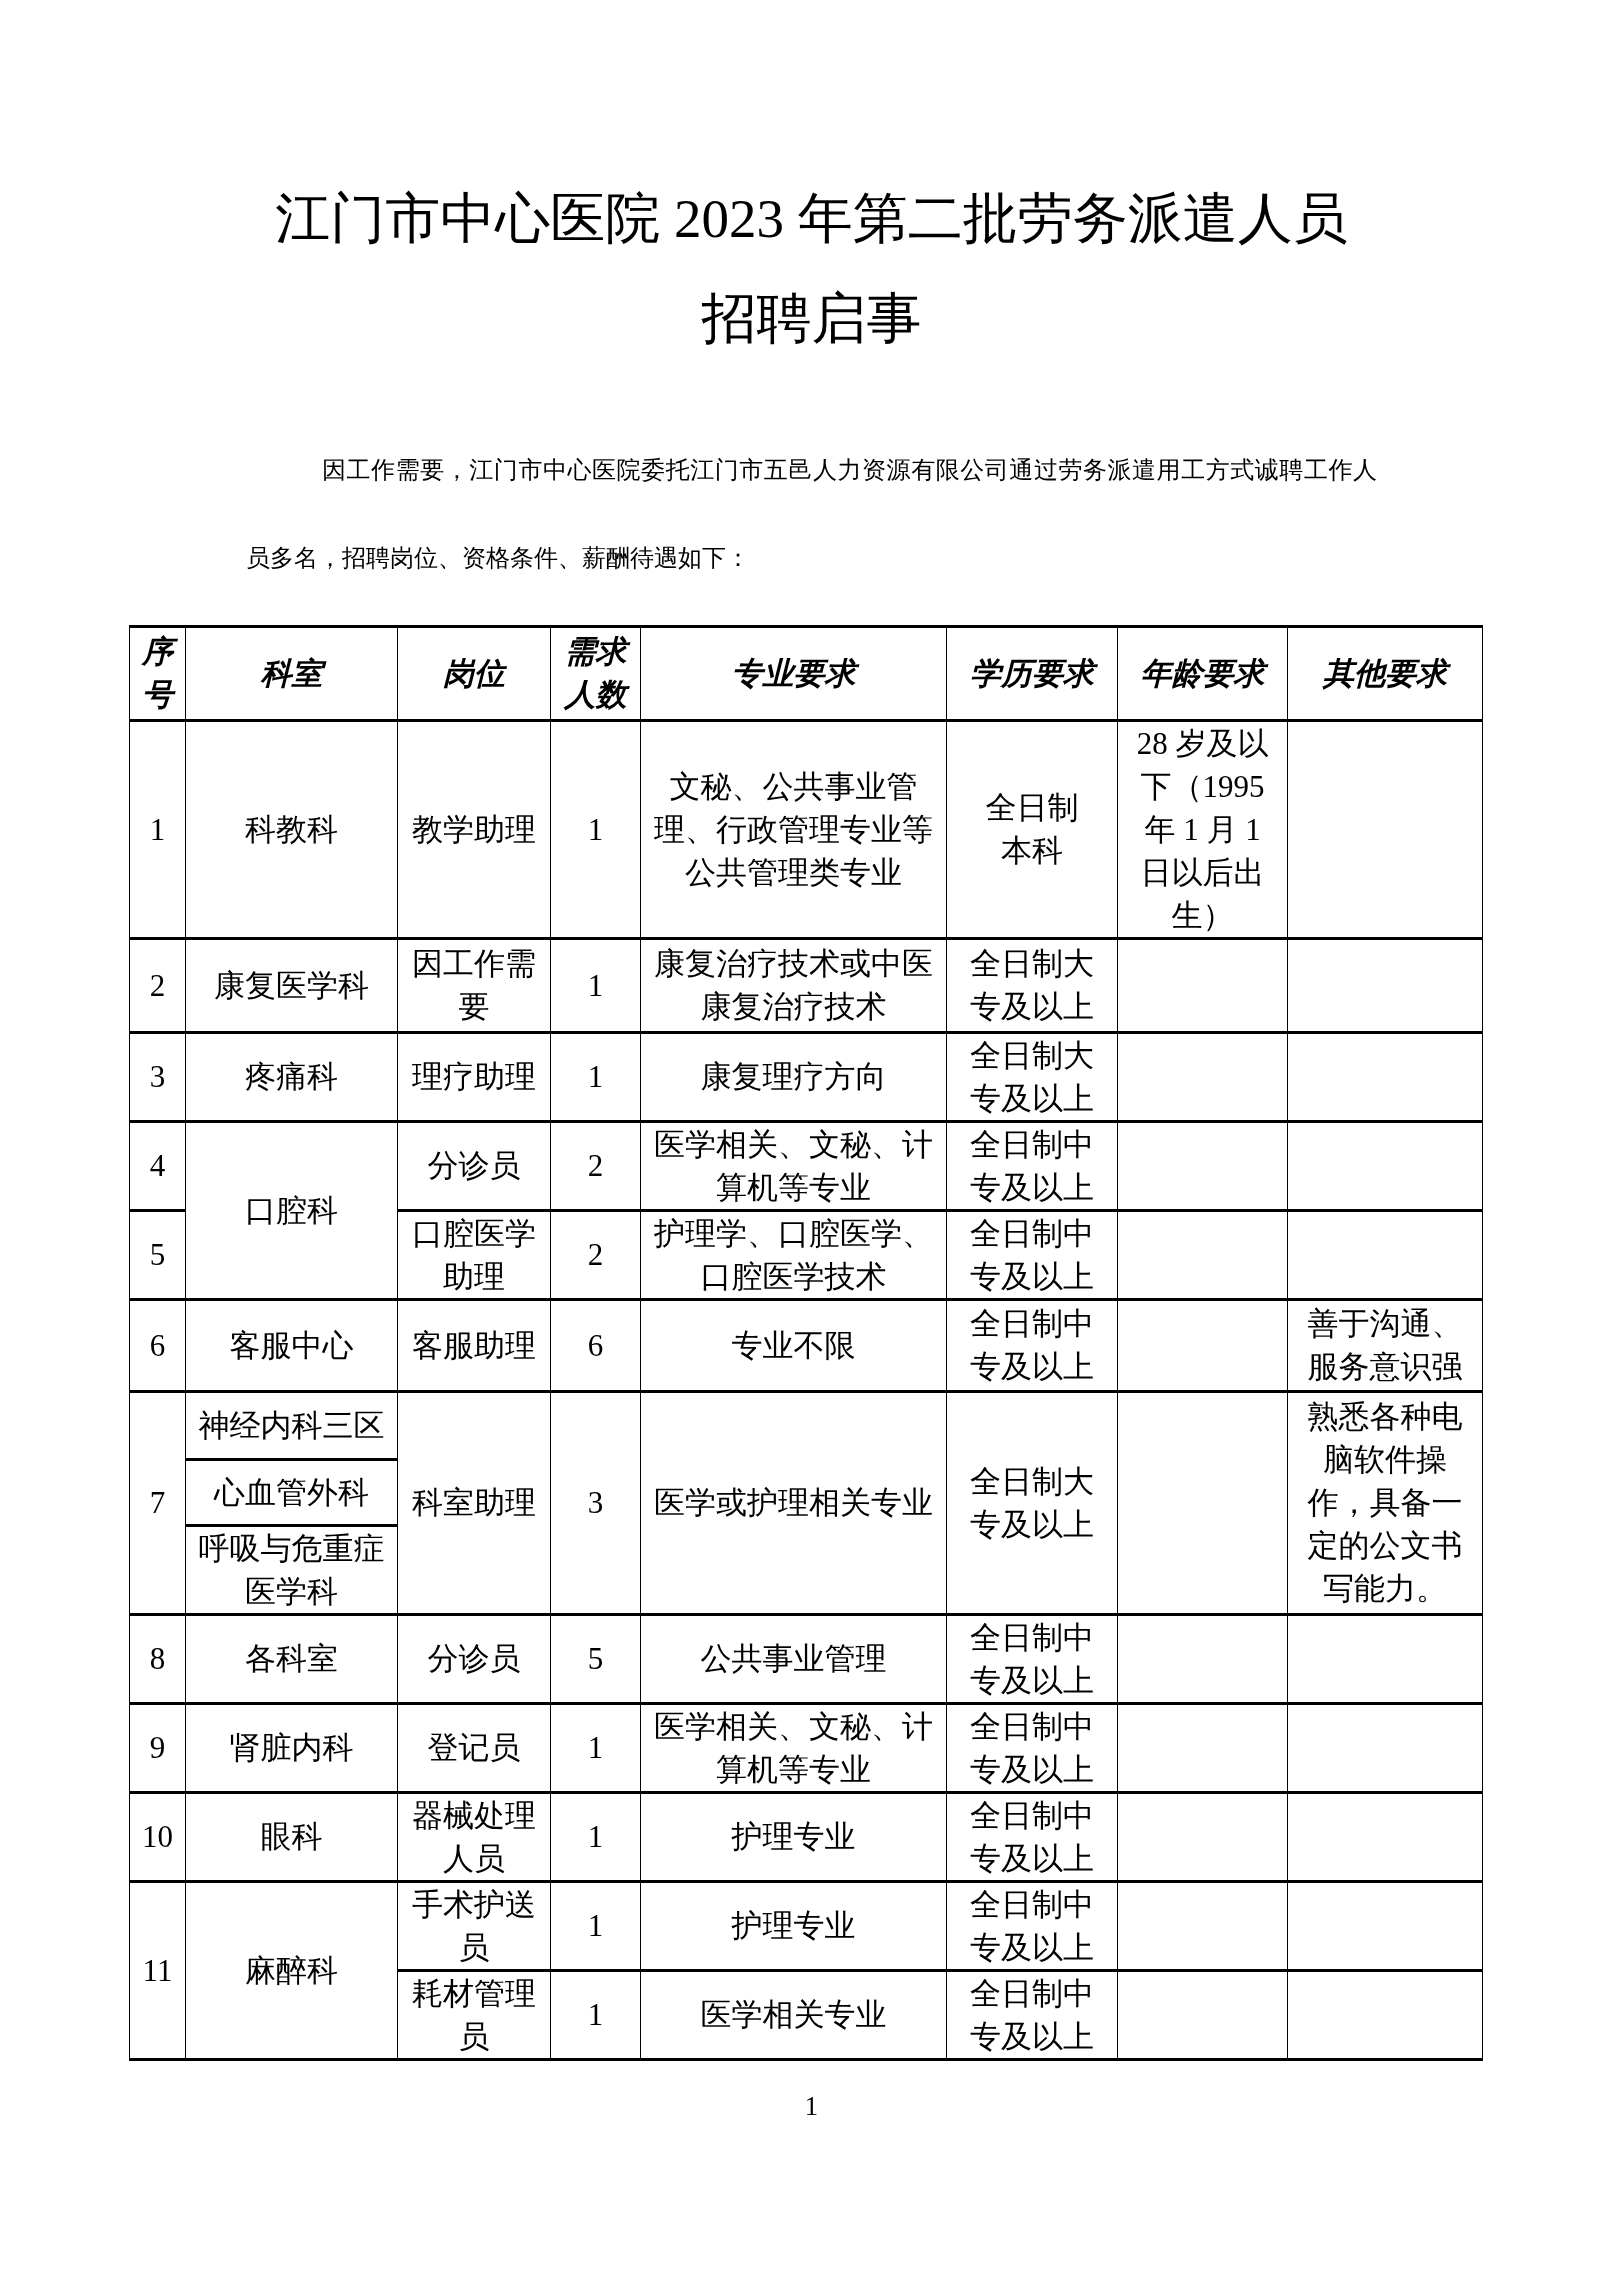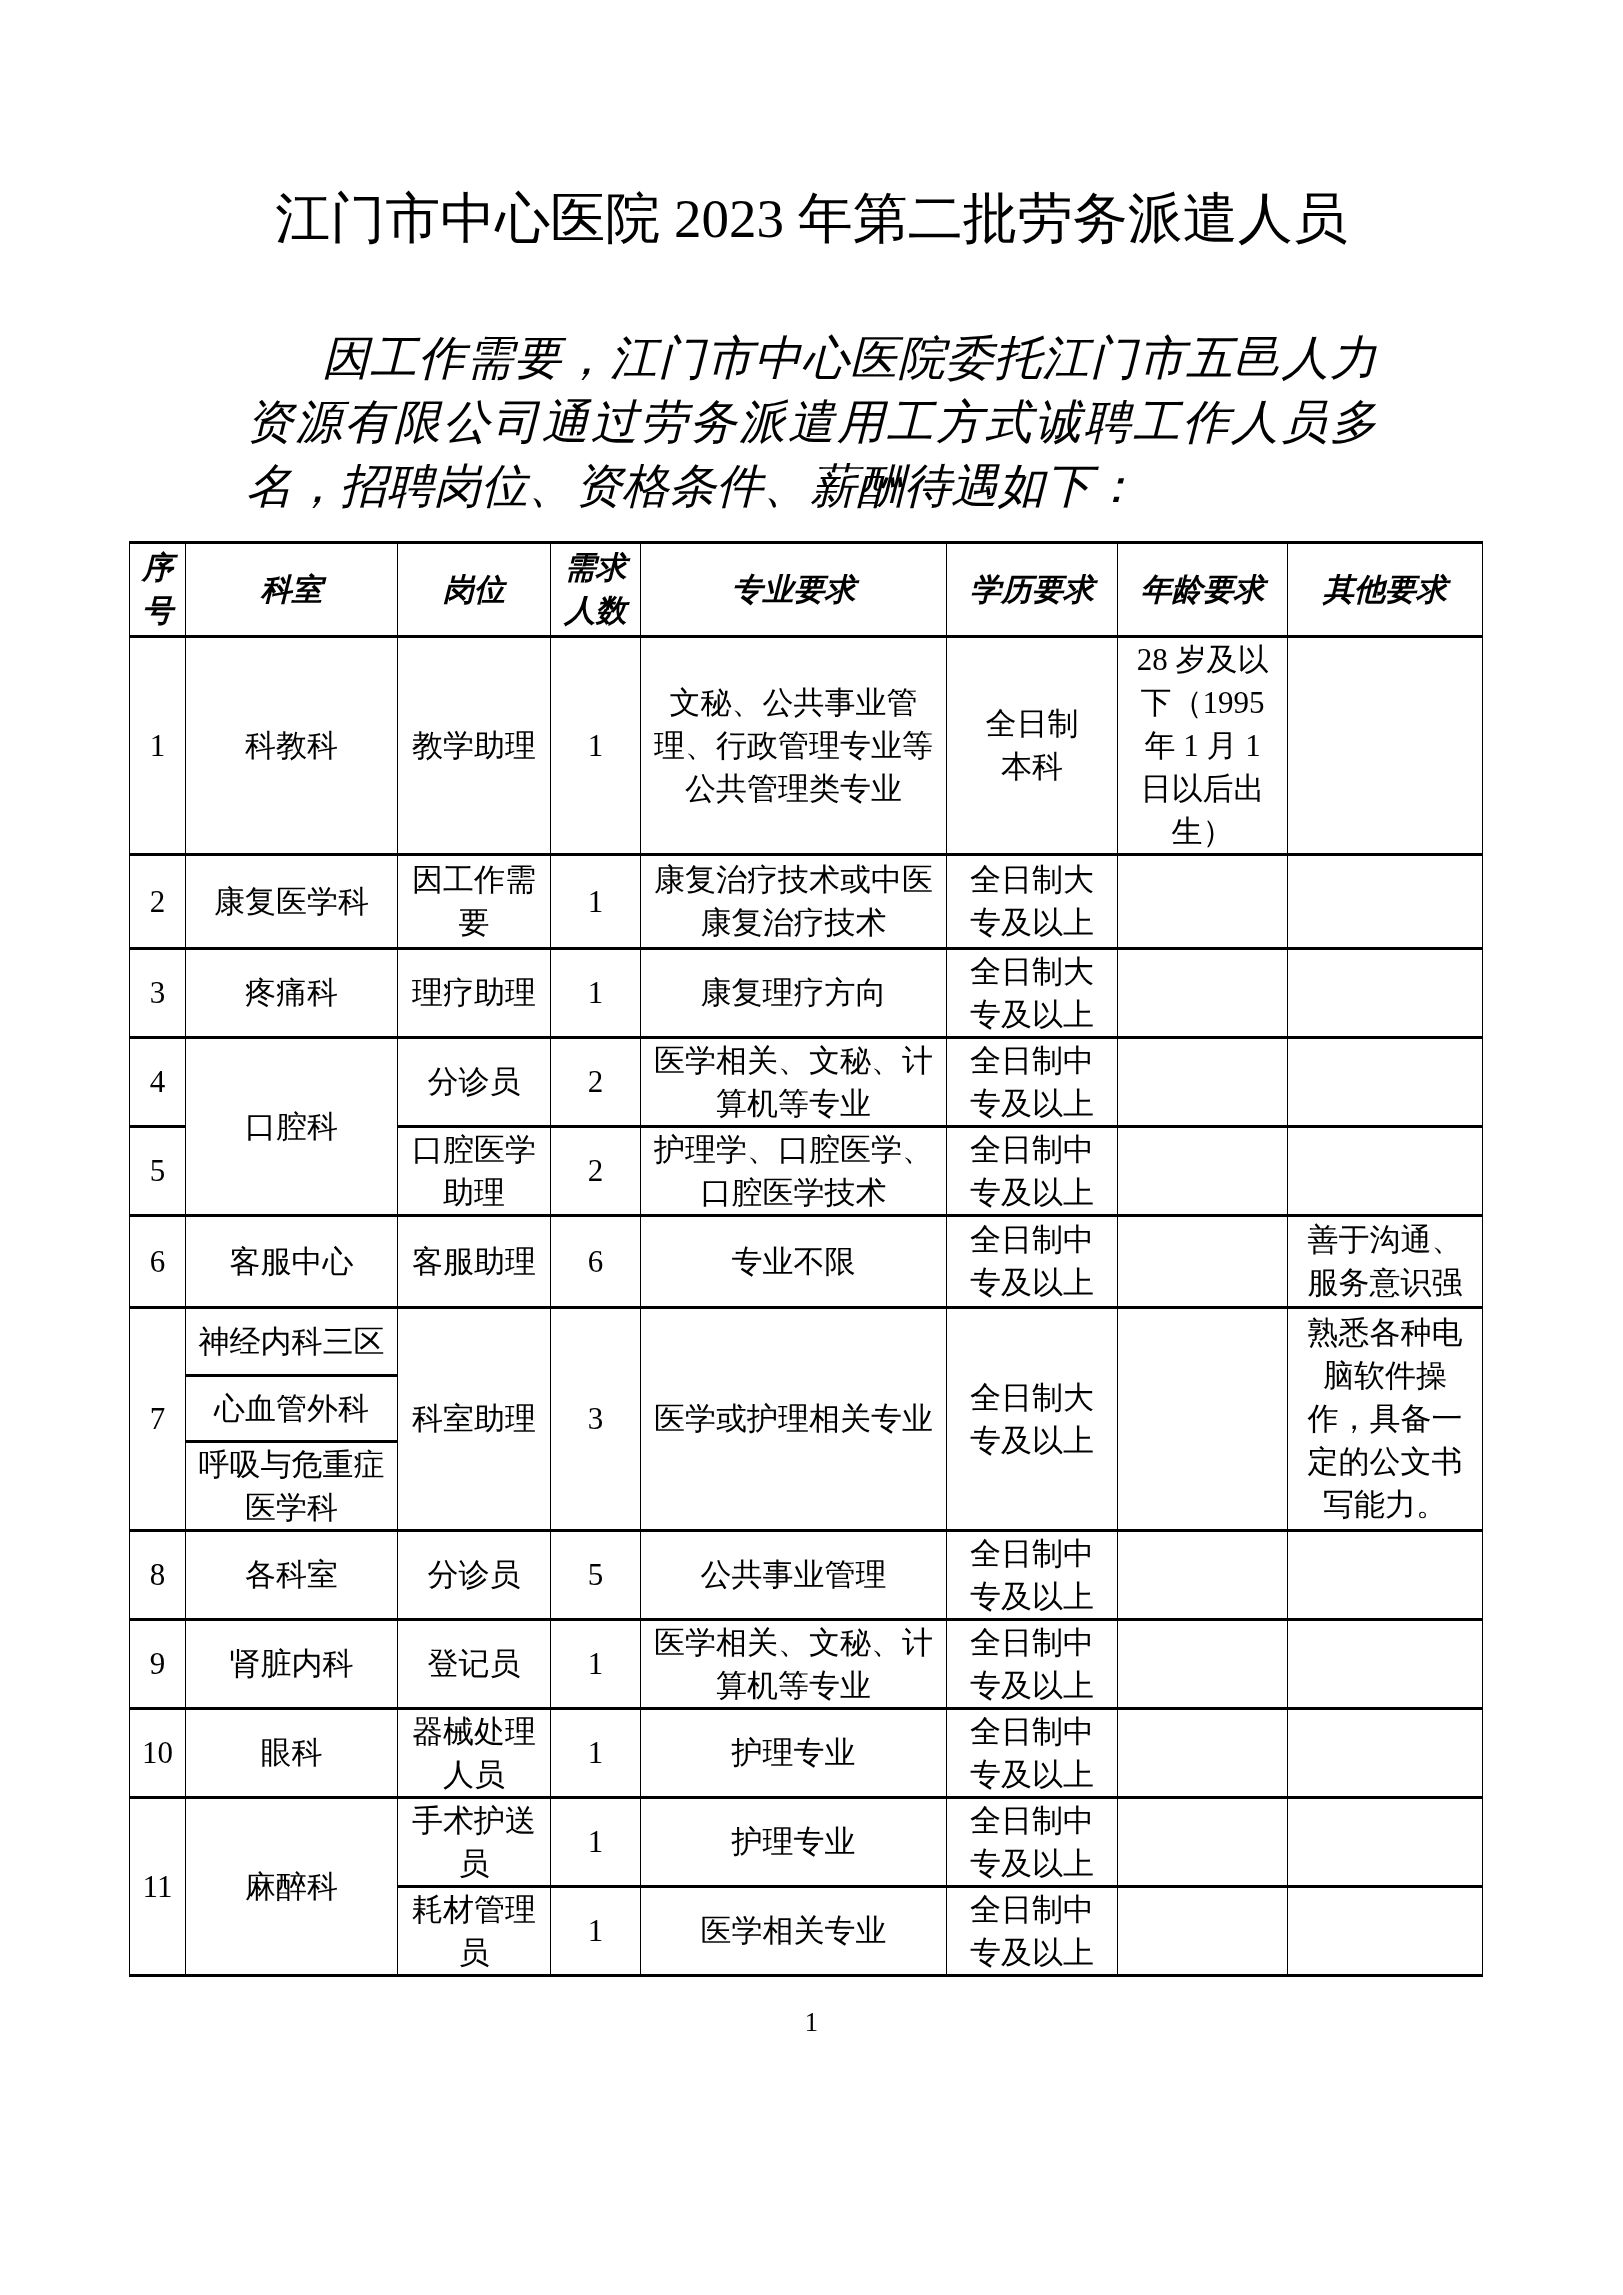--- a/index.html
+++ b/index.html
@@ -15,25 +15,24 @@
     margin: 169px 0 0 0;
     text-align: center;
     font-weight: 400;
     font-size: 55px;
     line-height: 100px;
   }
 
   .intro {
     width: 1131px;
     margin: 57px auto 0 auto;
-    font-size: 47px;
-    line-height: 64px;
+    font-size: 24px;
+    line-height: 88px;
     text-align: justify;
     text-indent: 76px;
-    font-style: italic;
   }
 
   .section-heading {
     width: 1131px;
     margin: 15.3px auto 0 auto;
     font-size: 38px;
     line-height: 57px;
     font-weight: 700;
   }
 
@@ -82,20 +81,21 @@
     font-size: 26.6px;
   }
 </style>
 </head>
 <body>
 
 <div class="page">
 
   <div class="doc-title">
     <div>江门市中心医院 2023 年第二批劳务派遣人员</div>
+    <div>招聘启事</div>
   </div>
 
   <p class="intro">因工作需要，江门市中心医院委托江门市五邑人力资源有限公司通过劳务派遣用工方式诚聘工作人员多名，招聘岗位、资格条件、薪酬待遇如下：</p>
 
 
   <table class="positions">
     <colgroup>
       <col style="width:56px">
         <col style="width:212px">
         <col style="width:153px">

